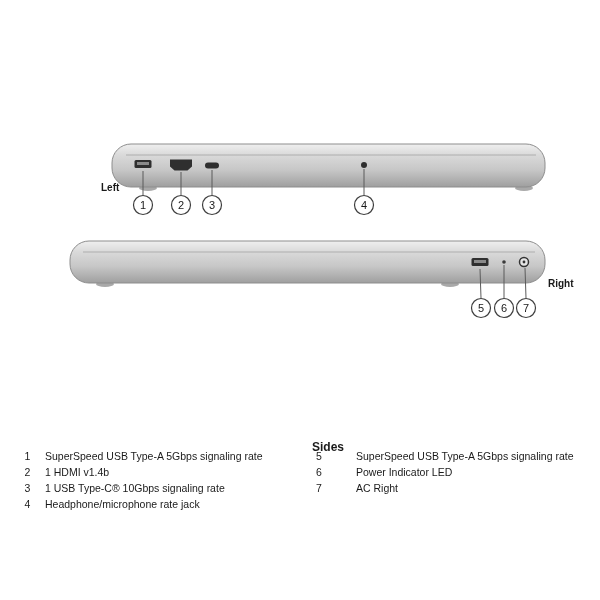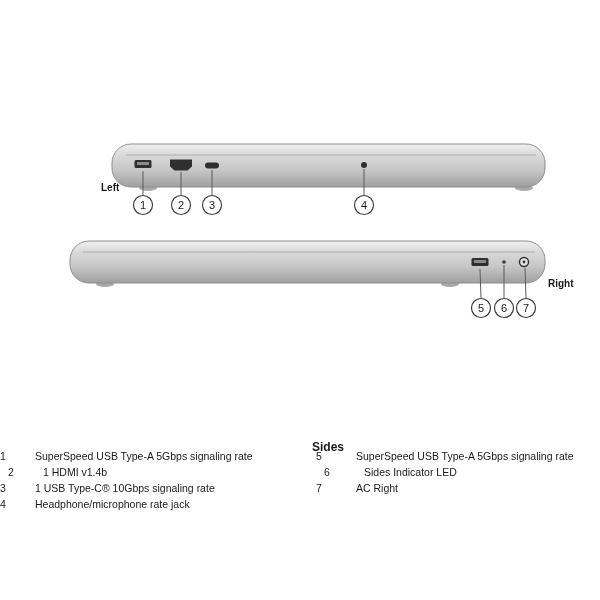--- a/index.html
+++ b/index.html
@@ -13,26 +13,26 @@
   #svg-right-view{left:65px;top:233px;}
 
   .callout-line{stroke:#5b5b5b;stroke-width:1;}
   .callout-circle{fill:#ffffff;stroke:#3e3e3e;stroke-width:1.2;}
   .callout-num{font-size:11px;fill:#1a1a1a;text-anchor:middle;font-family:"Liberation Sans",sans-serif;}
   .side-label{font-size:10px;font-weight:bold;fill:#1a1a1a;font-family:"Liberation Sans",sans-serif;}
 
   .legend-title{position:absolute;left:312px;top:424px;font-size:12px;font-weight:bold;margin-top:16px;}
   .legend-row{position:absolute;font-size:10.5px;white-space:nowrap;}
   .legend-row .num{display:inline-block;}
-  .col-left{left:0;}
+  .col-left{left:10px;text-align:center;}
   .col-left .num{width:35px;}
   .col-right{left:316px;}
   .col-right .num{width:40px;}
   .row-0{top:450px;}
-  .row-1{top:466px;margin-left:8px;}
+  .row-1{top:466px;}
   .row-2{top:482px;}
   .row-3{top:498px;}
 </style>
 </head>
 <body>
 
 <svg id="svg-left-view" class="diagram-svg" width="450" height="90" viewBox="0 0 450 90">
   <defs>
     <linearGradient id="bodyGrad1" x1="0" y1="0" x2="0" y2="1">
       <stop offset="0" stop-color="#efefef"></stop>
@@ -131,17 +131,17 @@
   <span class="num">3</span><span class="desc">1 USB Type-C® 10Gbps signaling rate</span>
 </div>
 <div class="legend-row col-left row-3">
   <span class="num">4</span><span class="desc">Headphone/microphone rate jack</span>
 </div>
 
 <div class="legend-row col-right row-0">
   <span class="num">5</span><span class="desc">SuperSpeed USB Type-A 5Gbps signaling rate</span>
 </div>
 <div class="legend-row col-right row-1">
-  <span class="num">6</span><span class="desc">Sides Indicator LED</span>
+  <span class="num">6</span><span class="desc">Power Indicator LED</span>
 </div>
 <div class="legend-row col-right row-2">
   <span class="num">7</span><span class="desc">AC Right</span>
 </div>
 
 </body></html>

